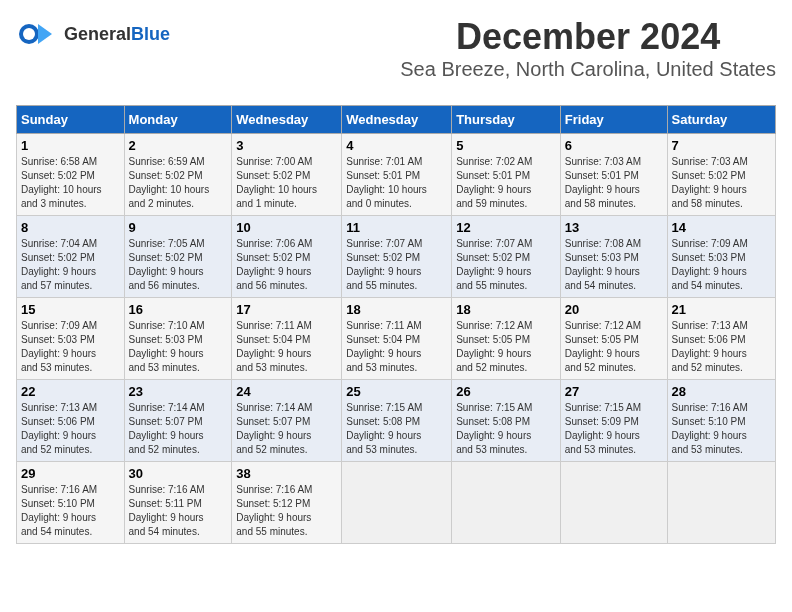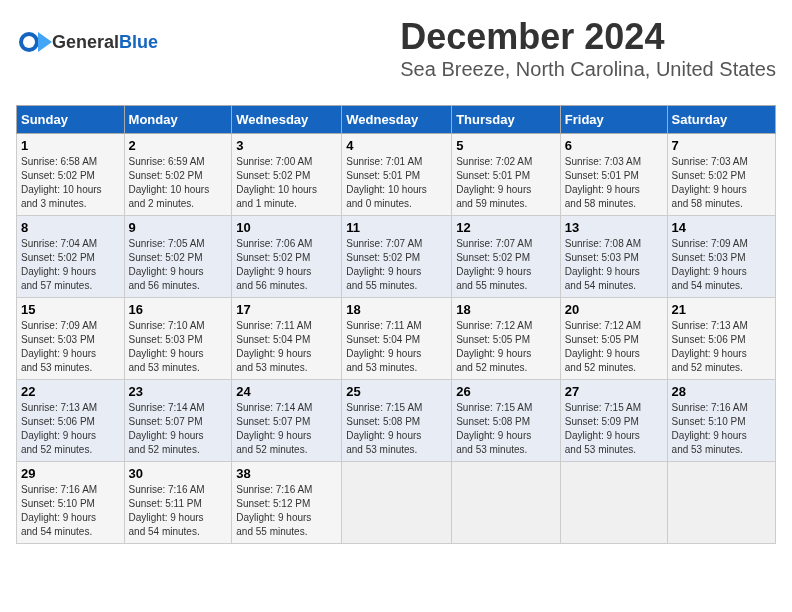--- a/index.html
+++ b/index.html
@@ -15,21 +15,21 @@
       justify-content: space-between;
       align-items: flex-start;
       margin-bottom: 10px;
     }
     .logo {
       display: flex;
       flex-direction: column;
       align-items: flex-start;
     }
     .title-block {
-      text-align: left;
+      text-align: center;
     }
     .month-title {
       font-size: 36px;
       font-weight: bold;
       color: #333;
     }
     .location-title {
       font-size: 20px;
       color: #555;
     }
@@ -74,21 +74,21 @@
     }
     .empty-cell {
       background-color: #f0f0f0 !important;
     }
   </style>
 </head>
 <body>
 
 <div class="header">
   <div class="logo">
-    <div style="display:flex;align-items:center;gap:0;margin-top:8px;">
+    <div style="display:flex;align-items:center;gap:12px;">
       <svg width="36" height="36" viewBox="0 0 36 36">
         <circle cx="13" cy="18" r="10" fill="#1565c0"></circle>
         <circle cx="13" cy="18" r="6" fill="white"></circle>
         <polygon points="22,8 36,18 22,28" fill="#42a5f5"></polygon>
       </svg>
       <div>
         <div style="font-size:18px;font-weight:bold;color:#333;">
           <span style="color:#333;">General</span><span style="color:#1565c0;">Blue</span>
         </div>
       </div>

